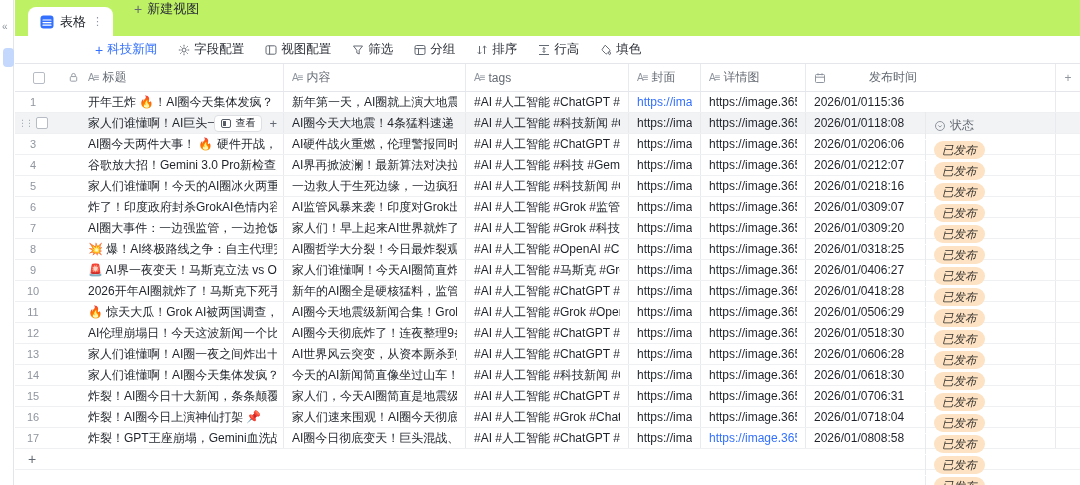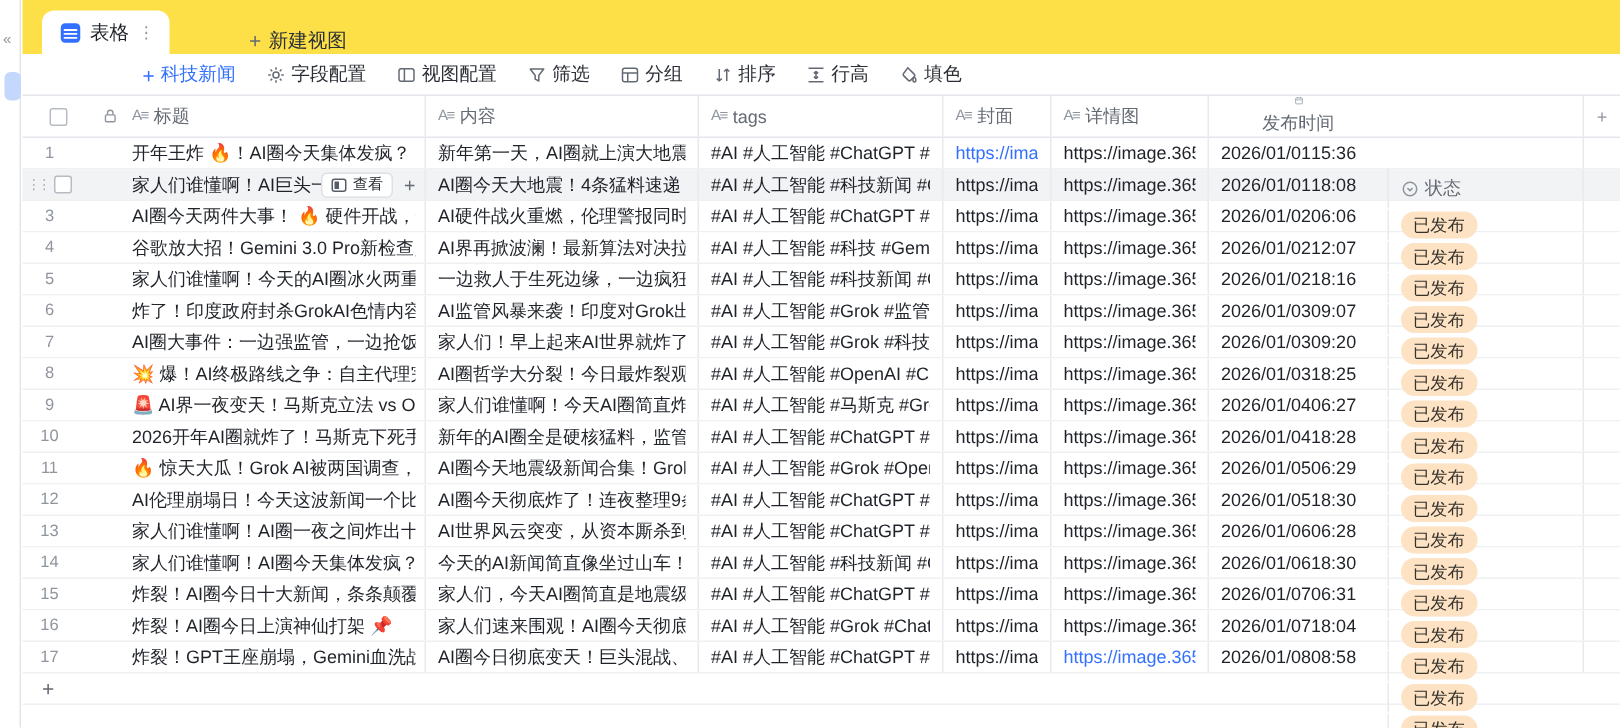--- a/index.html
+++ b/index.html
@@ -9,21 +9,21 @@
   
   .rail { position:absolute; left:0; top:0; width:14px; height:485px; background:#fff;
     border-right:1px solid #e3e5e9; z-index:5; }
   .rail .collapse { position:absolute; top:21px; left:2px; color:#8f959e; font-size:10px; }
   .rail .pill { position:absolute; top:48px; left:3px; width:11px; height:19px;
     background:#c3d8fc; border-radius:4px; }
 
   .main { position:absolute; left:15px; top:0; width:1065px; height:485px; }
 
   
-  .tabbar { height:36px; background:#fde047; display:flex; align-items:flex-end;gap:32px; }
+  .tabbar { height:36px; background:#bef264; display:flex; align-items:flex-start; }
   .tab { align-self:flex-end; height:29px; background:#fff; border-radius:8px 8px 0 0;
     display:flex; align-items:center; gap:6px; padding:0 10px 0 12px; margin-left:13px; }
   .tab-label { font-size:13px; }
   .tab-menu { color:#8f959e; font-size:11px; }
   .newview { display:flex; align-items:center; gap:5px; margin-left:21px; font-size:13px; color:#2b2f36; }
   .plus-glyph { color:#646a73; font-size:14px; line-height:1; }
 
   
   .toolbar { height:27px; background:#fff; display:flex; align-items:center; gap:21px;
     padding-left:80px; font-size:12.5px; color:#2b2f36; }
@@ -63,21 +63,21 @@
   .txt { overflow:hidden; white-space:nowrap; }
   .c-title .txt { flex:0 1 auto; }
   .viewbtn { margin-left:auto; display:flex; align-items:center; gap:4px; background:#fff;
     border:1px solid #dee0e3; border-radius:4px; height:17px; padding:0 6px; font-size:10px;
     color:#2b2f36; font-family:inherit; flex:none; }
   .vicon { width:10px; height:9px; border:1px solid #565d66; border-radius:2px; position:relative; }
   .vicon::before { content:''; position:absolute; left:1px; top:1px; bottom:1px; width:3px; background:#565d66; }
   .plusbtn { color:#646a73; font-size:13px; margin-left:7px; flex:none; }
 
   .linkblue { color:#3370ff; }
-  .badge { background:#fde2c3; border-radius:9px; padding:1.5px 8px; font-size:11.5px; color:#35322e; }
+  .badge { background:#fde2c3; border-radius:9px; padding:1.5px 8px; font-size:11.5px; color:#35322e;font-style:italic; }
 
   .addrow { display:flex; align-items:center; height:21px; border-bottom:1px solid #eef0f2;
     padding-left:13px; color:#646a73; font-size:14px; }
 </style>
 </head>
 <body>
 
 <div class="rail">
   <span class="collapse">«</span>
   <span class="pill"></span>
@@ -175,21 +175,21 @@
         <span>tags</span>
       </div>
       <div class="cell c-cover vb">
         <span class="fticon">A≡</span>
         <span>封面</span>
       </div>
       <div class="cell c-detail vb">
         <span class="fticon">A≡</span>
         <span>详情图</span>
       </div>
-      <div class="cell c-time vb" style="justify-content:space-between;flex-direction:column;">
+      <div class="cell c-time vb" style="justify-content:space-between;">
         <svg width="12" height="12" viewBox="0 0 12 12" fill="none" stroke="#8f959e">
           <rect x="1.5" y="2.5" width="9" height="8" rx="1"></rect>
             <path d="M1.5 5.2h9M4 1.3v2M8 1.3v2"></path>
         </svg>
         <span>发布时间</span>
       </div>
       <div class="cell c-status vb">
         <svg width="12" height="12" viewBox="0 0 12 12" fill="none" stroke="#8f959e">
           <circle cx="6" cy="6" r="4.5"></circle>
             <path d="M4.3 5.4 6 7.1l1.7-1.7"></path>

